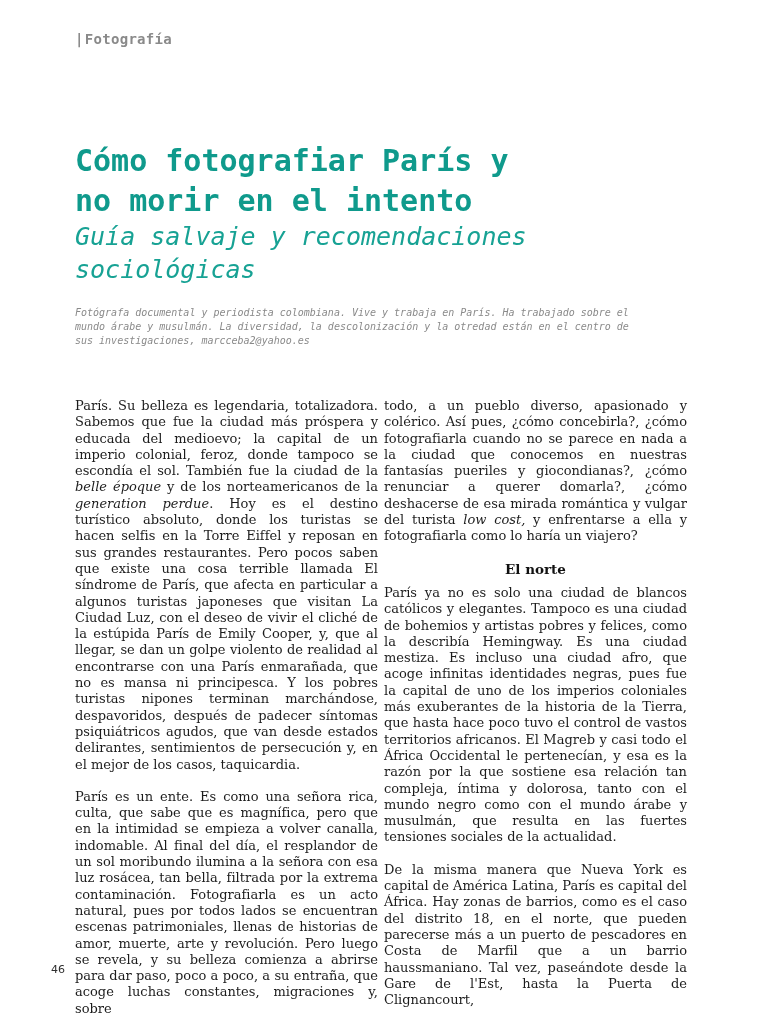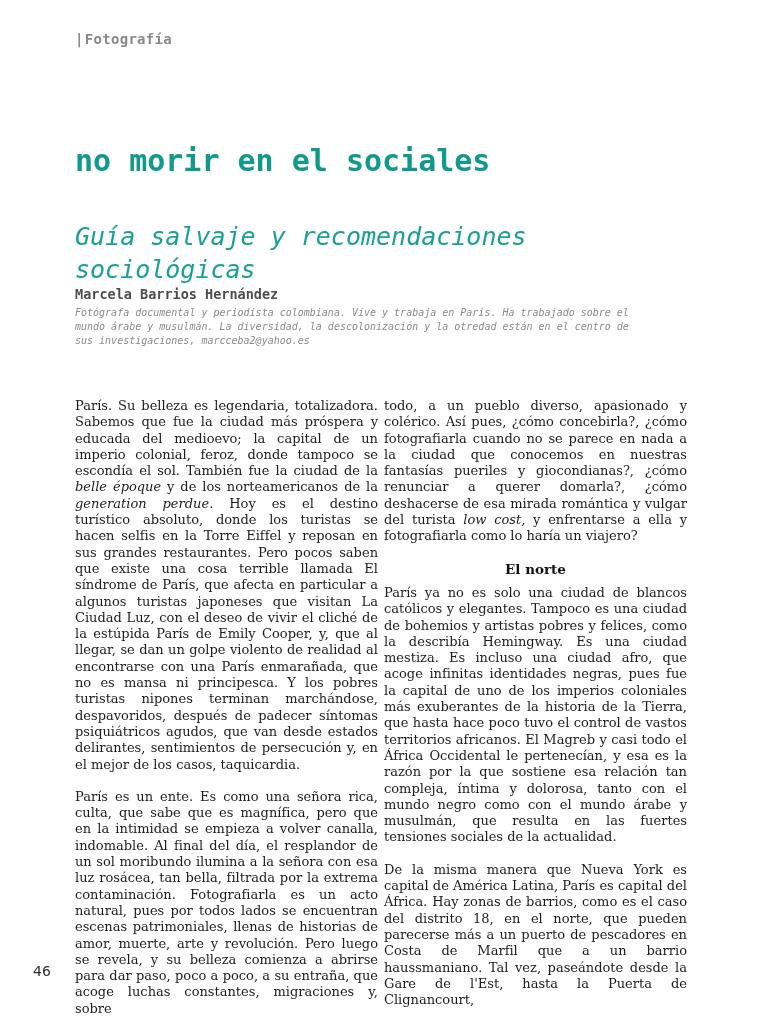--- a/index.html
+++ b/index.html
@@ -48,44 +48,44 @@
   }
   .body-p { margin:0 0 16px 0; }
   .body-p:last-child { margin-bottom:12px; }
   .body-p .it { font-style:italic; }
   .col-head {
     font-family:"DejaVu Serif", serif;
     font-size:13.5px; font-weight:bold; text-align:center;
     margin:15px 0 8px 0; color:#111;
   }
   .page-number {
-    position:absolute; left:33px; top:963px;
+    position:absolute; left:51px; top:963px;
     font-family:"DejaVu Sans", sans-serif;
-    font-size:14px; color:#2e2e2e;
+    font-size:11px; color:#2e2e2e;
   }
 </style>
 </head>
 <body>
 
 <div class="page">
 
   <div class="kicker">
     <span class="bar">|</span><span>Fotografía</span>
   </div>
 
   <div class="title">
-    <div>no morir en el sociales</div>
+    <div>Cómo fotografiar París y</div>
+    <div>no morir en el intento</div>
   </div>
 
   <div class="subtitle">
     <div>Guía salvaje y recomendaciones</div>
     <div>sociológicas</div>
   </div>
 
-  <div class="author-name">Marcela Barrios Hernández</div>
   <div class="author-bio">Fotógrafa documental y periodista colombiana. Vive y trabaja en París. Ha trabajado sobre el mundo árabe y musulmán. La diversidad, la descolonización y la otredad están en el centro de sus investigaciones, marcceba2@yahoo.es</div>
 
   <div class="article">
     <div class="body-col">
         <p class="body-p"><span>París. Su belleza es legendaria, totalizadora. Sabemos que fue la ciudad más próspera y educada del medioevo; la capital de un imperio colonial, feroz, donde tampoco se escondía el sol. También fue la ciudad de la </span><span class="it">belle époque</span><span> y de los norteamericanos de la </span><span class="it">generation perdue</span><span>. Hoy es el destino turístico absoluto, donde los turistas se hacen selfis en la Torre Eiffel y reposan en sus grandes restaurantes. Pero pocos saben que existe una cosa terrible llamada El síndrome de París, que afecta en particular a algunos turistas japoneses que visitan La Ciudad Luz, con el deseo de vivir el cliché de la estúpida París de Emily Cooper, y, que al llegar, se dan un golpe violento de realidad al encontrarse con una París enmarañada, que no es mansa ni principesca. Y los pobres turistas nipones terminan marchándose, despavoridos, después de padecer síntomas psiquiátricos agudos, que van desde estados delirantes, sentimientos de persecución y, en el mejor de los casos, taquicardia.</span></p>
         <p class="body-p"><span>París es un ente. Es como una señora rica, culta, que sabe que es magnífica, pero que en la intimidad se empieza a volver canalla, indomable. Al final del día, el resplandor de un sol moribundo ilumina a la señora con esa luz rosácea, tan bella, filtrada por la extrema contaminación. Fotografiarla es un acto natural, pues por todos lados se encuentran escenas patrimoniales, llenas de historias de amor, muerte, arte y revolución. Pero luego se revela, y su belleza comienza a abrirse para dar paso, poco a poco, a su entraña, que acoge luchas constantes, migraciones y, sobre</span></p>
       </div>
     <div class="body-col">
         <p class="body-p"><span>todo, a un pueblo diverso, apasionado y colérico. Así pues, ¿cómo concebirla?, ¿cómo fotografiarla cuando no se parece en nada a la ciudad que conocemos en nuestras fantasías pueriles y giocondianas?, ¿cómo renunciar a querer domarla?, ¿cómo deshacerse de esa mirada romántica y vulgar del turista </span><span class="it">low cost,</span><span> y enfrentarse a ella y fotografiarla como lo haría un viajero?</span></p>
         <h4 class="col-head">El norte</h4>

